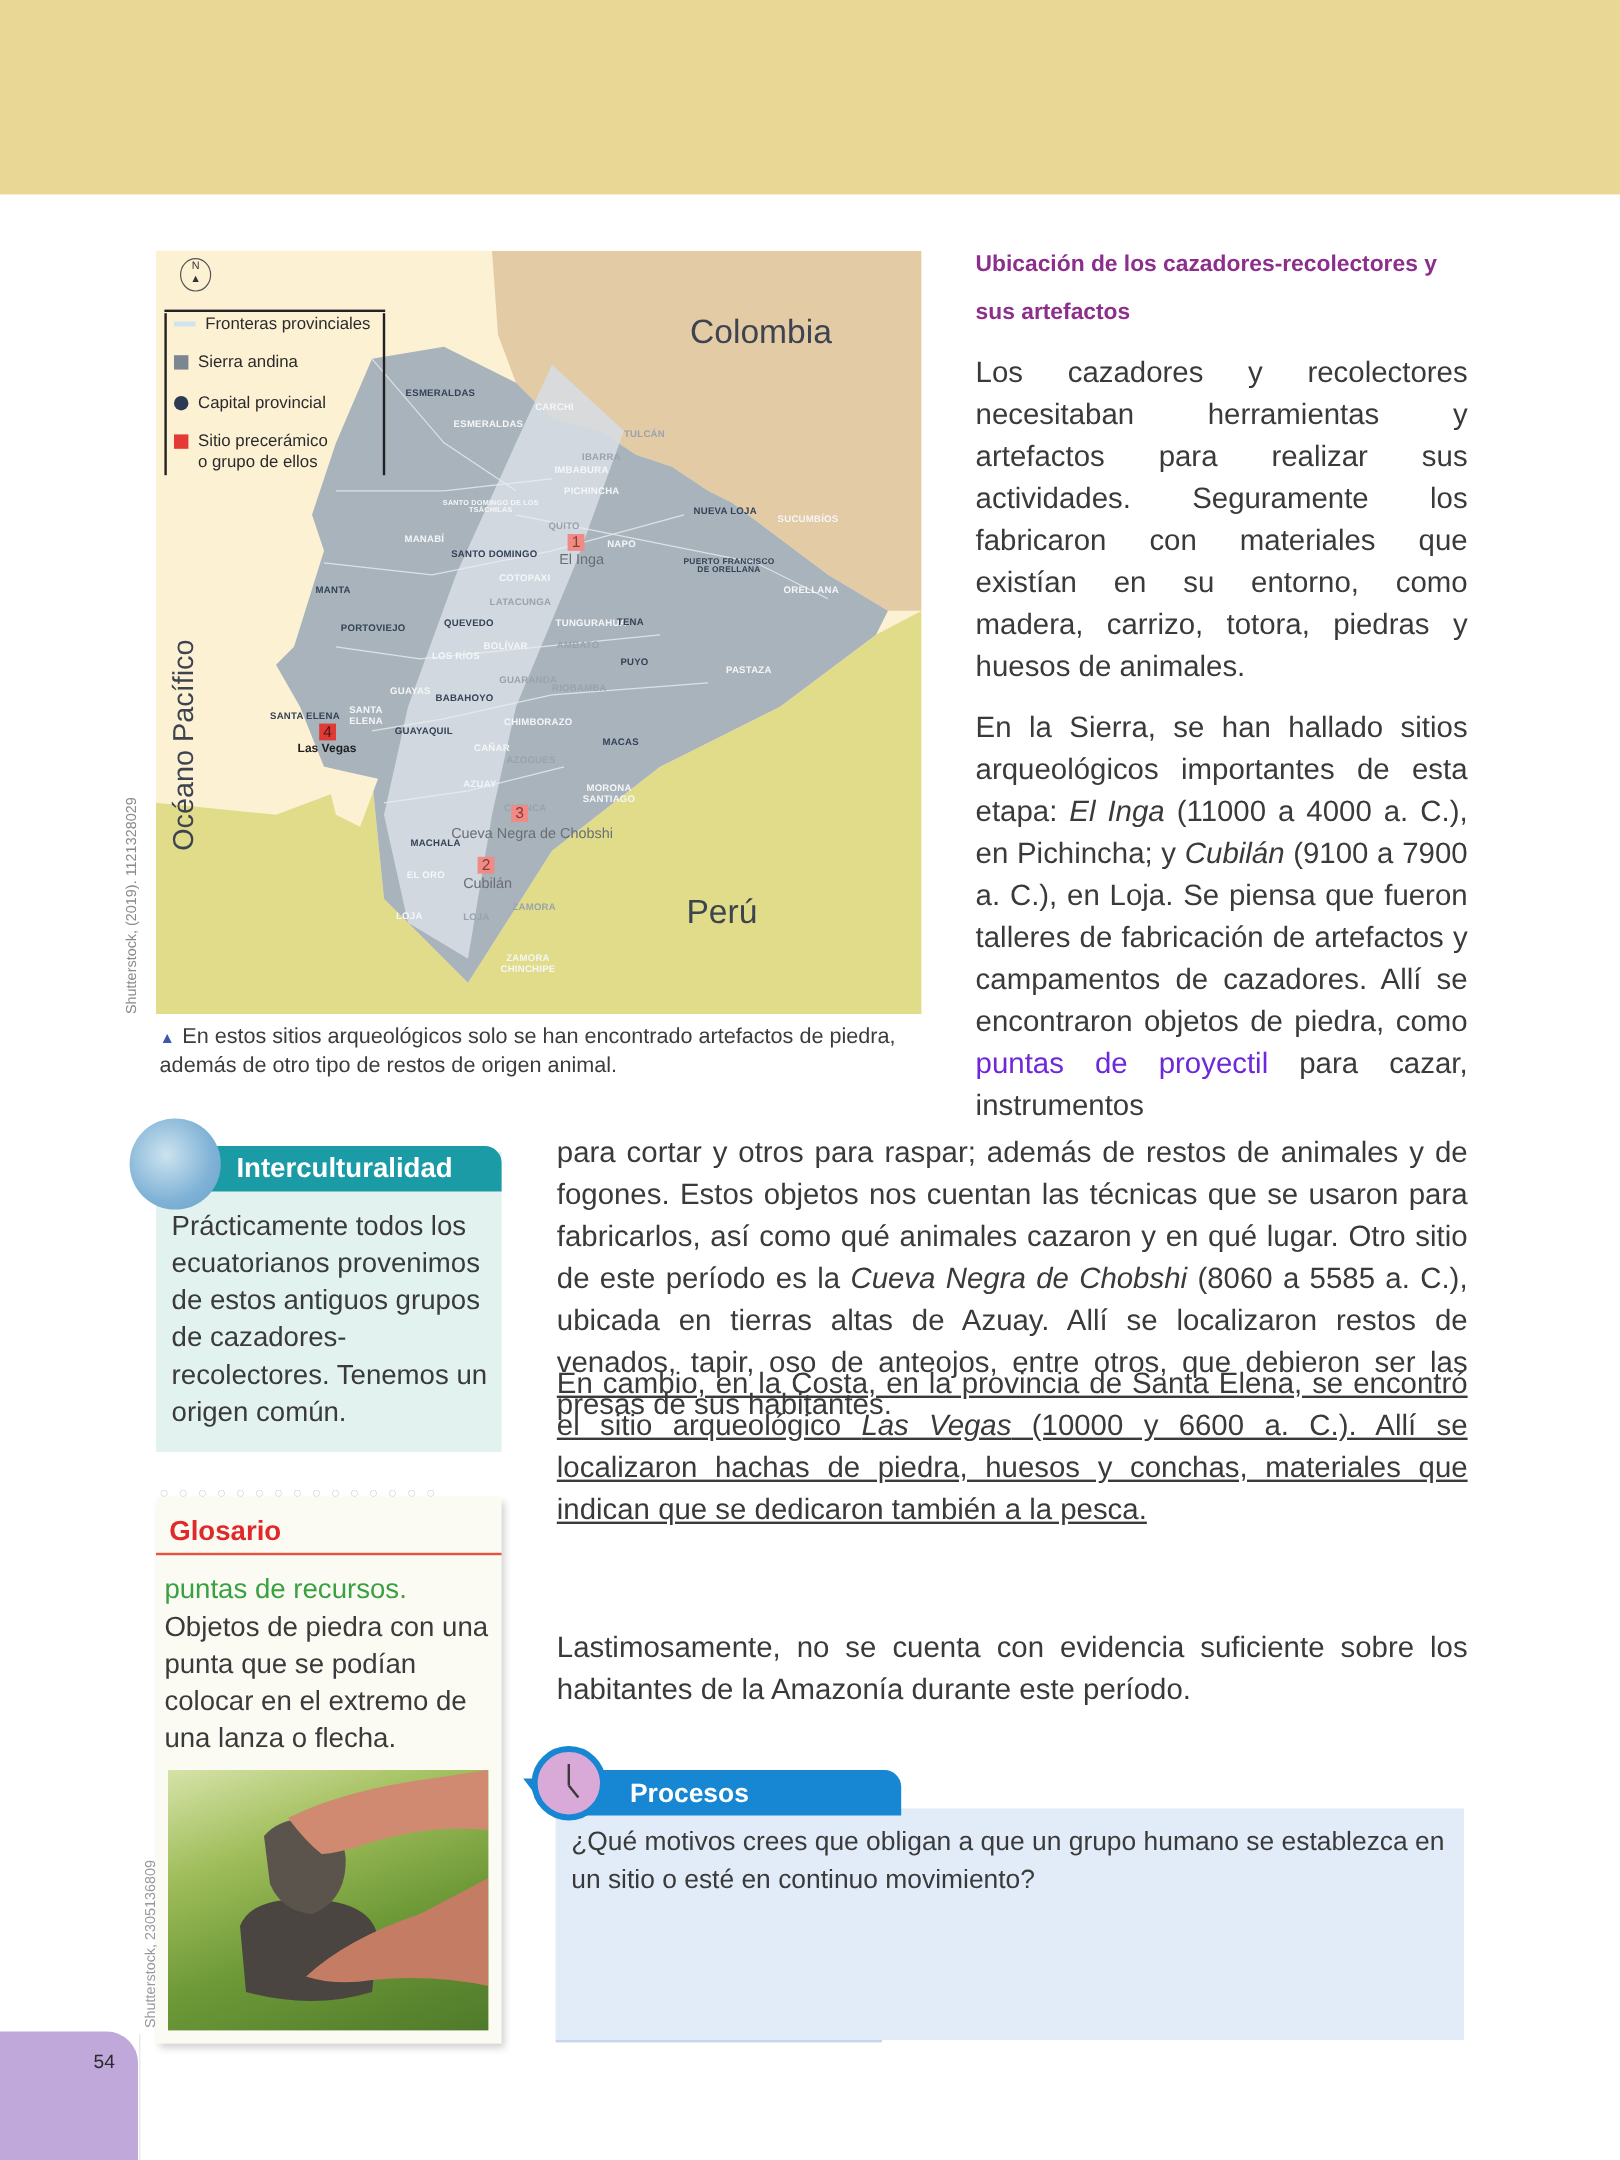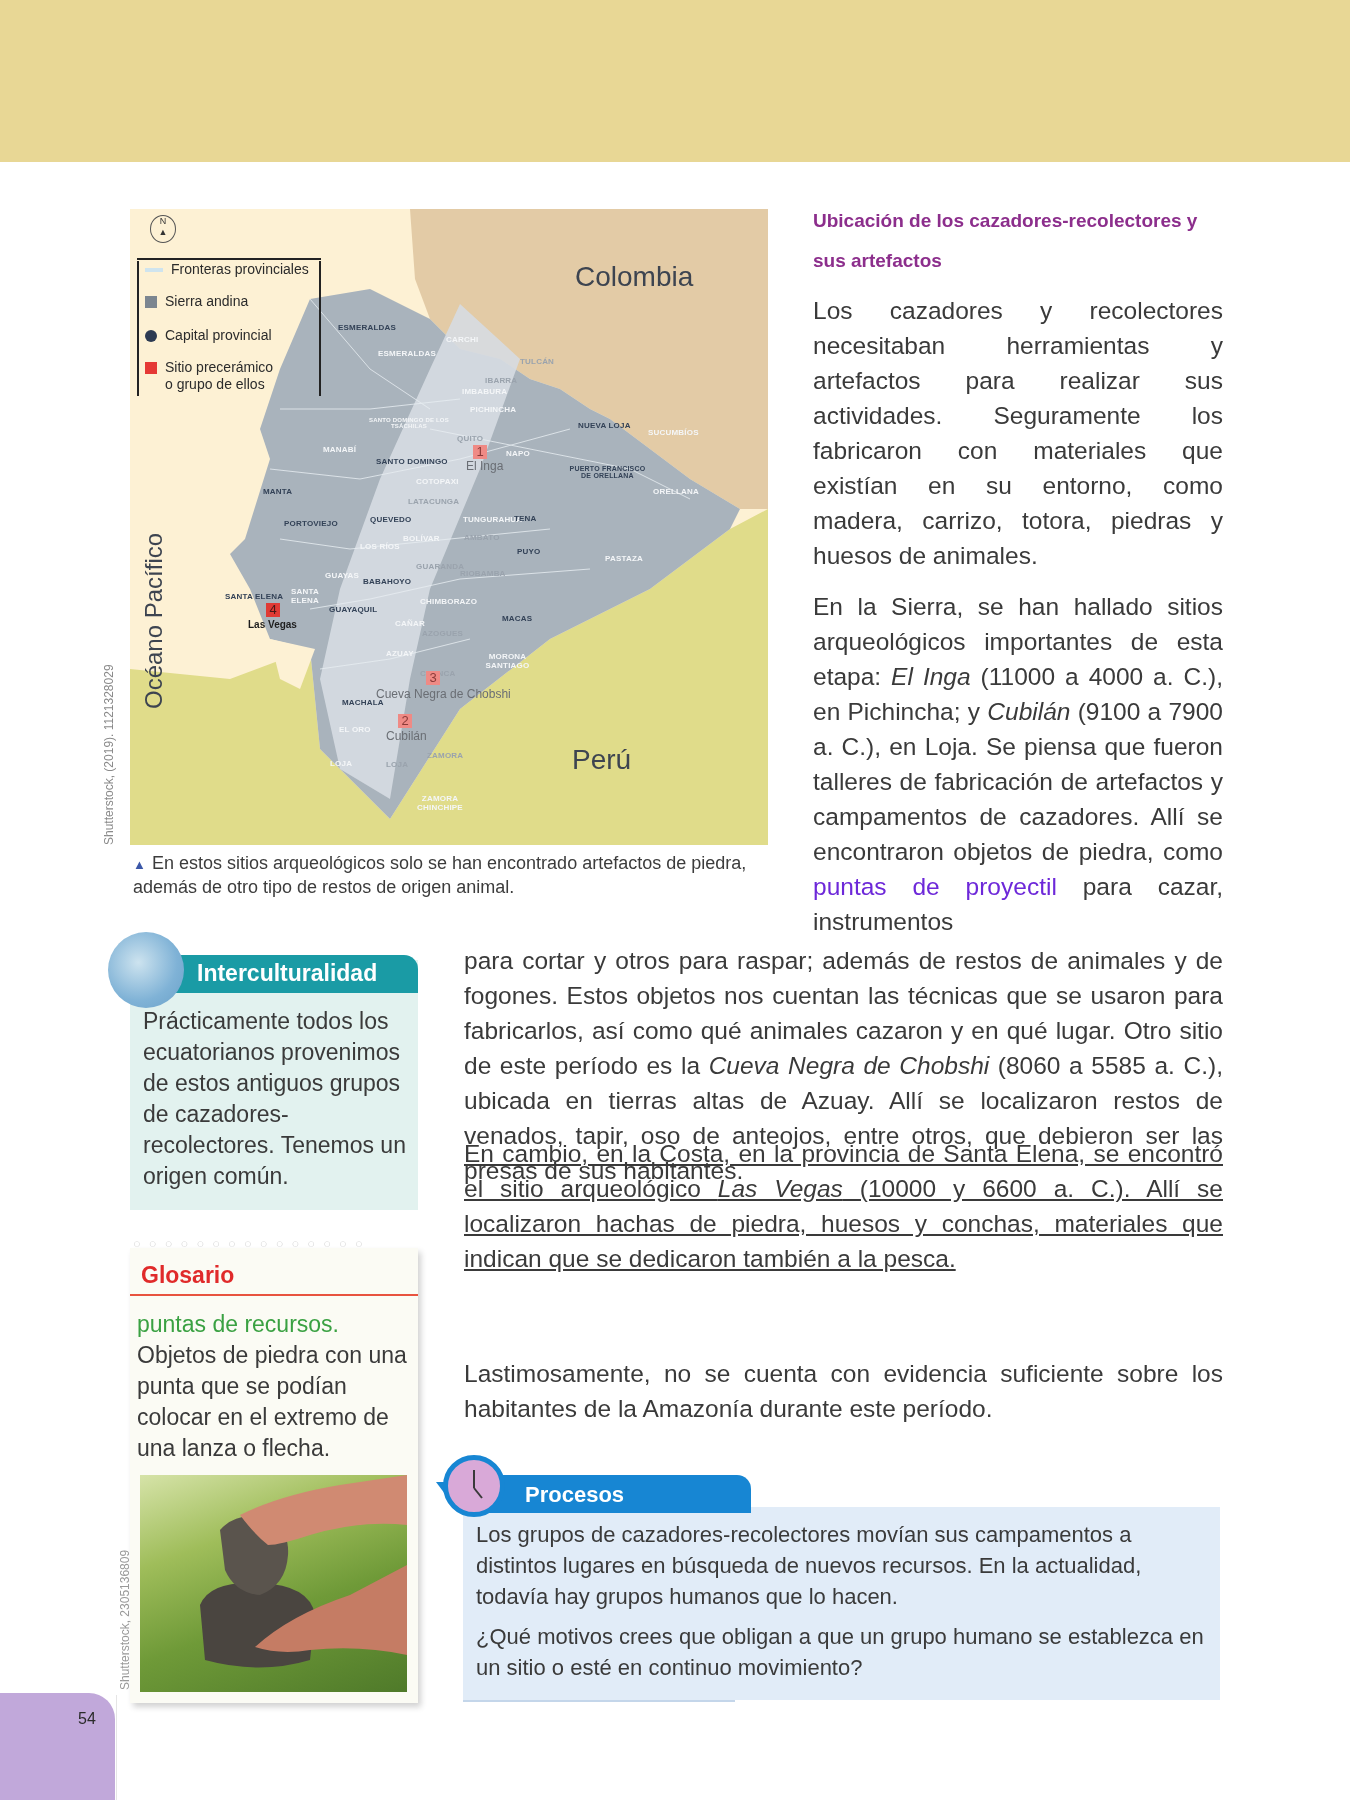--- a/index.html
+++ b/index.html
@@ -120,21 +120,21 @@
 
   <div class="country" style="left:445px;top:52px;">Colombia</div>
   <div class="country" style="left:442px;top:535px;">Perú</div>
   <div class="ocean">Océano Pacífico</div>
 
   <div class="map-label w" style="left:248px;top:140px;">ESMERALDAS</div>
   <div class="map-label w" style="left:316px;top:126px;">CARCHI</div>
   <div class="map-label w" style="left:332px;top:178px;">IMBABURA</div>
   <div class="map-label w" style="left:340px;top:196px;">PICHINCHA</div>
   <div class="map-label w" style="left:234px;top:208px;width:90px;white-space:normal;text-align:center;font-size:6px;">SANTO DOMINGO DE LOS TSÁCHILAS</div>
-  <div class="map-label w" style="left:193px;top:236px;">MANABÍ</div>
+  <div class="map-label w" style="left:207px;top:236px;">MANABÍ</div>
   <div class="map-label w" style="left:286px;top:268px;">COTOPAXI</div>
   <div class="map-label w" style="left:333px;top:306px;">TUNGURAHUA</div>
   <div class="map-label w" style="left:273px;top:325px;">BOLÍVAR</div>
   <div class="map-label w" style="left:230px;top:333px;">LOS RÍOS</div>
   <div class="map-label w" style="left:195px;top:362px;">GUAYAS</div>
   <div class="map-label w" style="left:155px;top:378px;width:40px;white-space:normal;text-align:center;">SANTA ELENA</div>
   <div class="map-label w" style="left:290px;top:388px;">CHIMBORAZO</div>
   <div class="map-label w" style="left:265px;top:410px;">CAÑAR</div>
   <div class="map-label w" style="left:256px;top:440px;">AZUAY</div>
   <div class="map-label w" style="left:209px;top:516px;">EL ORO</div>
@@ -232,20 +232,19 @@
 <div class="abs pr-tab"></div>
 <div class="abs pr-arrow"></div>
 <div class="abs pr-icon">
   <svg width="52" height="52" viewBox="0 0 52 52">
       <line x1="26" y1="10" x2="26" y2="28" stroke="#3a3a3a" stroke-width="2"></line>
       <line x1="26" y1="28" x2="34" y2="38" stroke="#3a3a3a" stroke-width="2"></line>
     </svg>
 </div>
 <div class="abs pr-title">Procesos</div>
 <div class="abs pr-text">
-  <p>Los grupos de cazadores-recolectores movían sus campamentos a distintos lugares en búsqueda de nuevos recursos. En la actualidad, todavía hay grupos humanos que lo hacen.</p>
   <p>¿Qué motivos crees que obligan a que un grupo humano se establezca en un sitio o esté en continuo movimiento?</p>
 </div>
 <div class="abs pr-rule"></div>
 
 <div class="abs page-tab"></div>
 <div class="abs margin-line"></div>
 <div class="abs page-num">54</div>
 
 </body></html>

